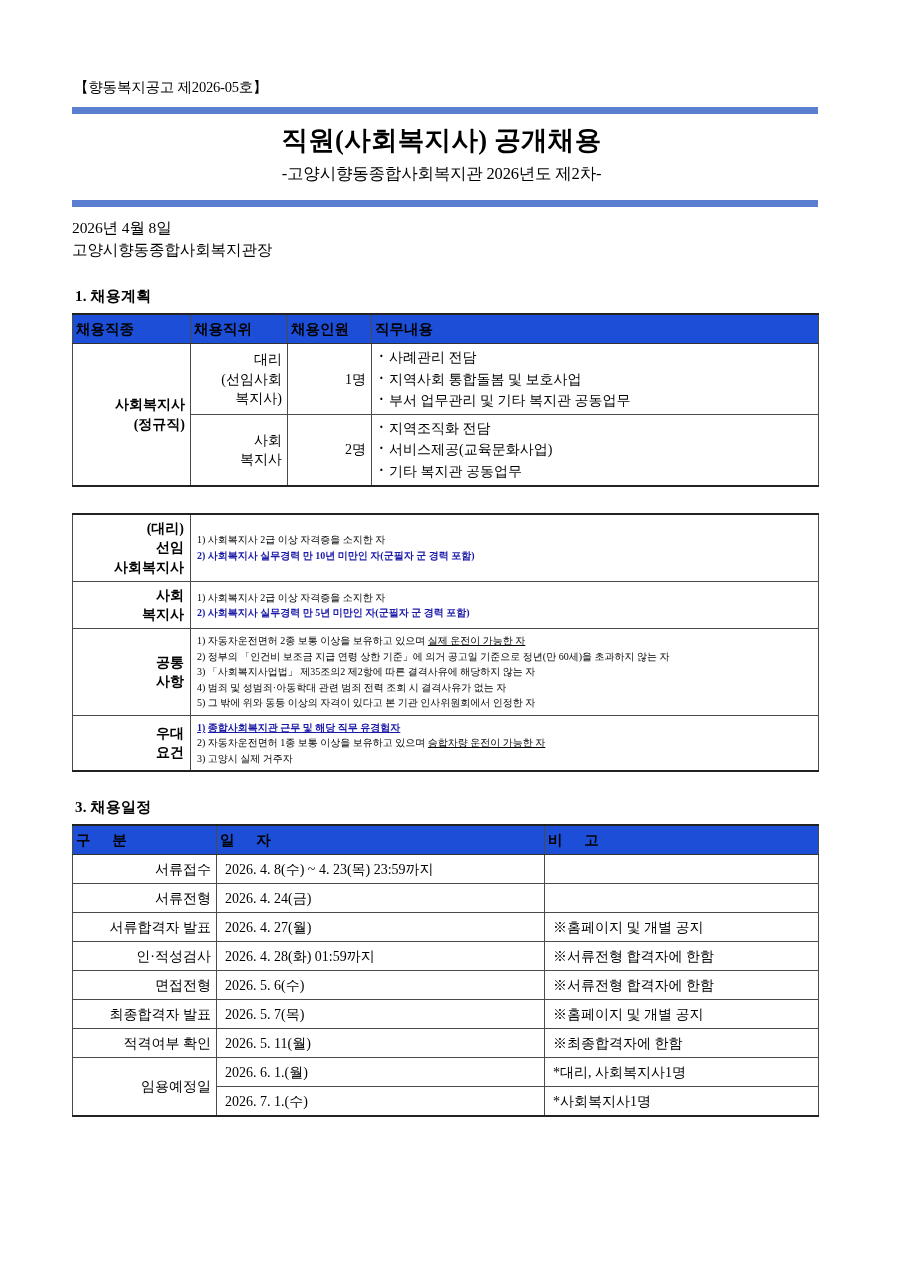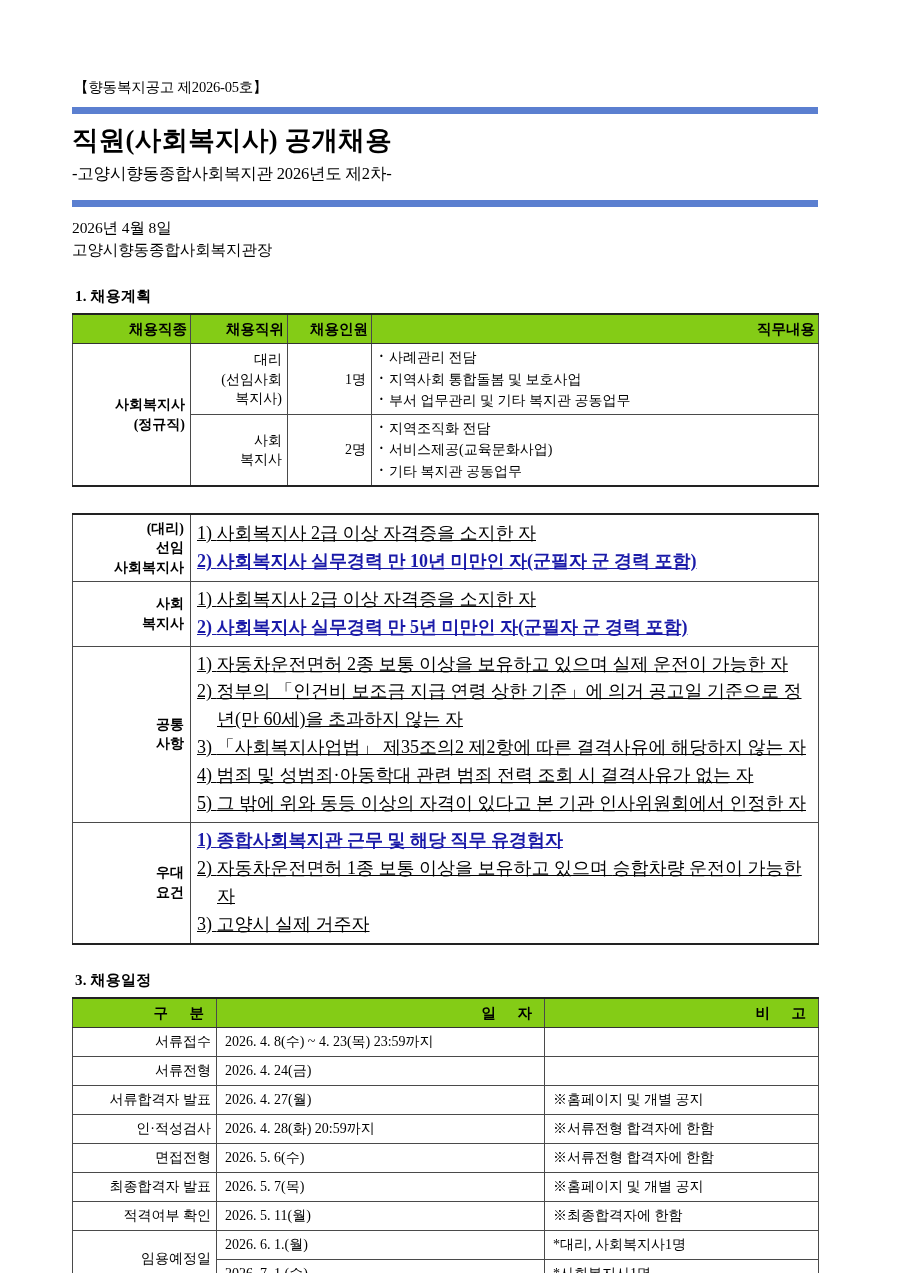--- a/index.html
+++ b/index.html
@@ -30,21 +30,21 @@
     margin: 0 0 10px 2px;
     white-space: nowrap;
   }
   .rule {
     height: 7px;
     background: #5b7fd0;
     width: 746px;
     margin: 0 auto;
   }
   .title-block {
-    text-align: left;
+    text-align: center;
     padding: 12px 0 8px 0;
   }
   .doc-title {
     font-size: 26.5px;
     font-weight: bold;
     letter-spacing: 0.3px;
     margin: 0 0 10px 0;
     line-height: 1.1;
   }
   .doc-subtitle {
@@ -90,23 +90,23 @@
     table-layout: fixed;
   }
   table td, table th {
     border: 1px solid #4a4a4a;
     padding: 3px 5px;
     font-size: 14px;
     vertical-align: middle;
     line-height: 1.38;
   }
   .tbl-head th {
-    background: #84cc16;
-    font-weight: bold;
-    text-align: right;
+    background: #1d4ed8;
+    font-weight: bold;
+    text-align: left;
     font-size: 14.5px;
     padding: 4px 3px;
   }
   .tbl-outer {
     border-top: 2.5px solid #222;
     border-bottom: 2.5px solid #222;
   }
   .tbl-head th { border-bottom: 1.5px solid #333; }
   .ctr { text-align: right; }
   .bold { font-weight: bold; margin-left: 32px; }
@@ -133,25 +133,24 @@
     top: -1px;
     font-weight: bold;
   }
 
   
   .t-qual col.c1 { width: 118px; }
   .t-qual col.c2 { width: 628px; }
   .t-qual td { padding: 4px 6px; }
   .q-list { margin: 0; padding: 0; list-style: none; }
   .q-list li {
-    font-size: 18px;
+    font-size: 10px;
     line-height: 1.55;
     padding-left: 20px;
     text-indent: -20px;
-    text-decoration: underline;
   }
   .q-blue {
     color: #1a1aa8;
     font-weight: bold;
   }
   .q-ul { text-decoration: underline; }
 
   
   .t-sched col.c1 { width: 144px; }
   .t-sched col.c2 { width: 328px; }
@@ -334,21 +333,21 @@
           <td class="date-cell">2026. 4. 24(금)</td>
           <td class="note-cell"></td>
         </tr>
         <tr>
           <td class="ctr">서류합격자 발표</td>
           <td class="date-cell">2026. 4. 27(월)</td>
           <td class="note-cell">※홈페이지 및 개별 공지</td>
         </tr>
         <tr>
           <td class="ctr">인·적성검사</td>
-          <td class="date-cell">2026. 4. 28(화) 20:59까지</td>
+          <td class="date-cell">2026. 4. 28(화) 01:59까지</td>
           <td class="note-cell">※서류전형 합격자에 한함</td>
         </tr>
         <tr>
           <td class="ctr">면접전형</td>
           <td class="date-cell">2026. 5. 6(수)</td>
           <td class="note-cell">※서류전형 합격자에 한함</td>
         </tr>
         <tr>
           <td class="ctr">최종합격자 발표</td>
           <td class="date-cell">2026. 5. 7(목)</td>

